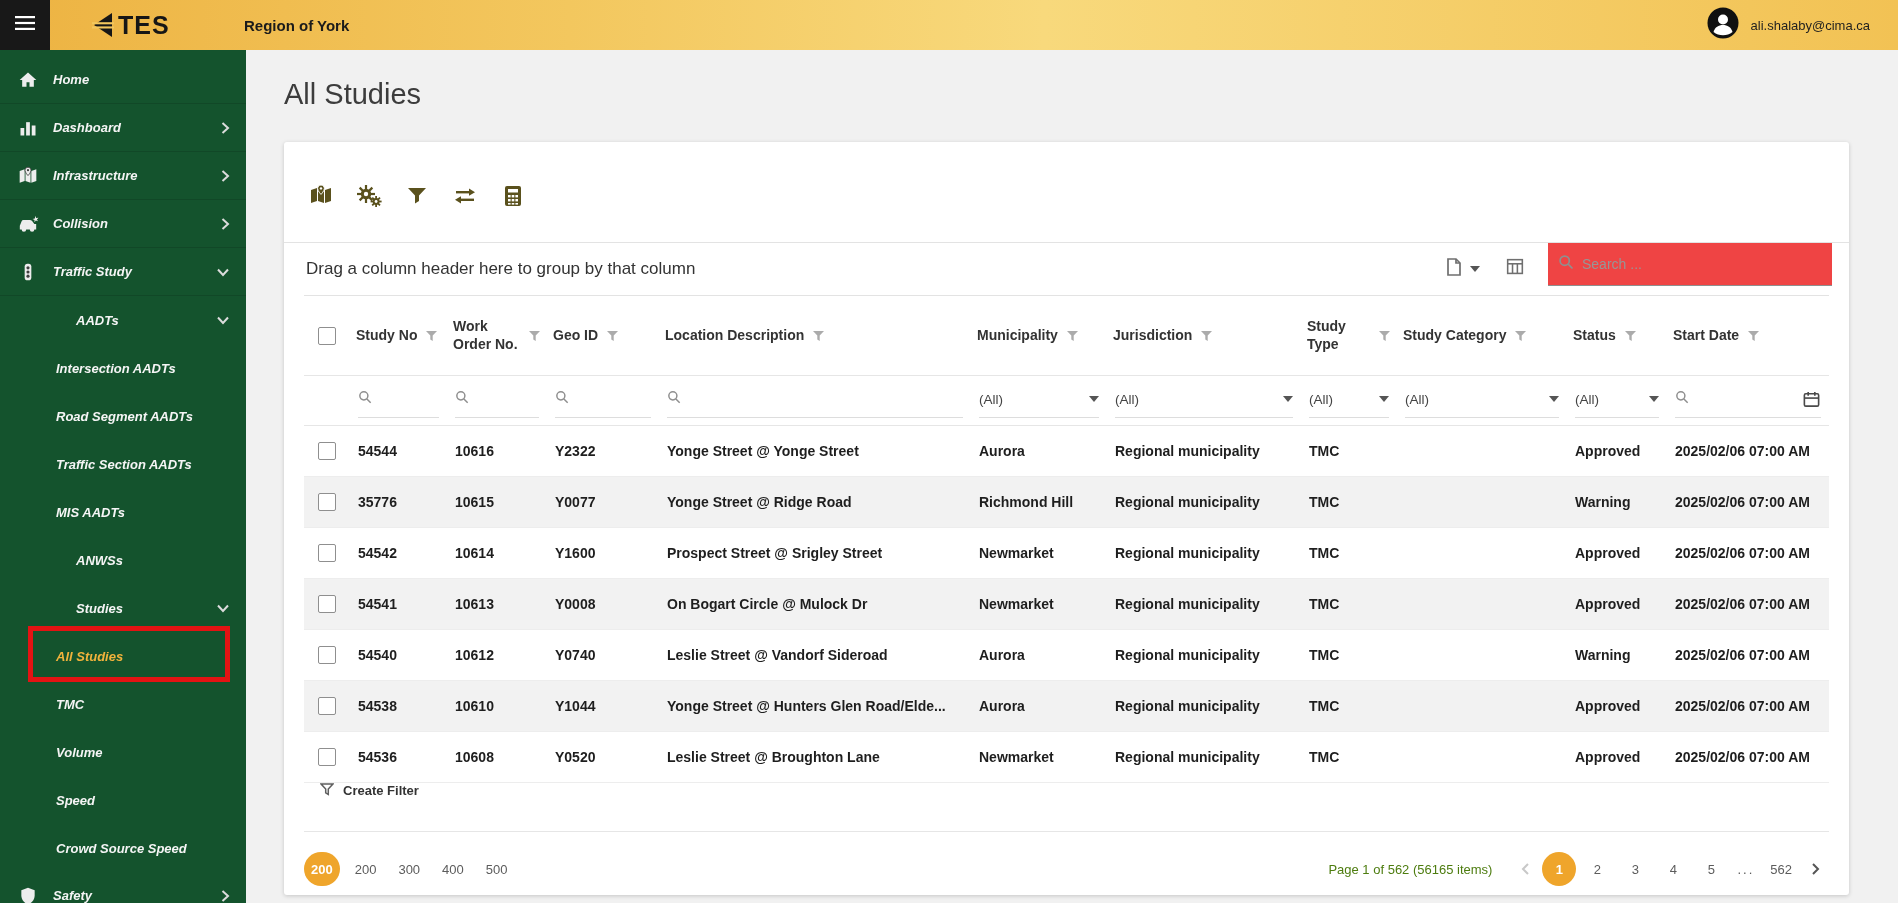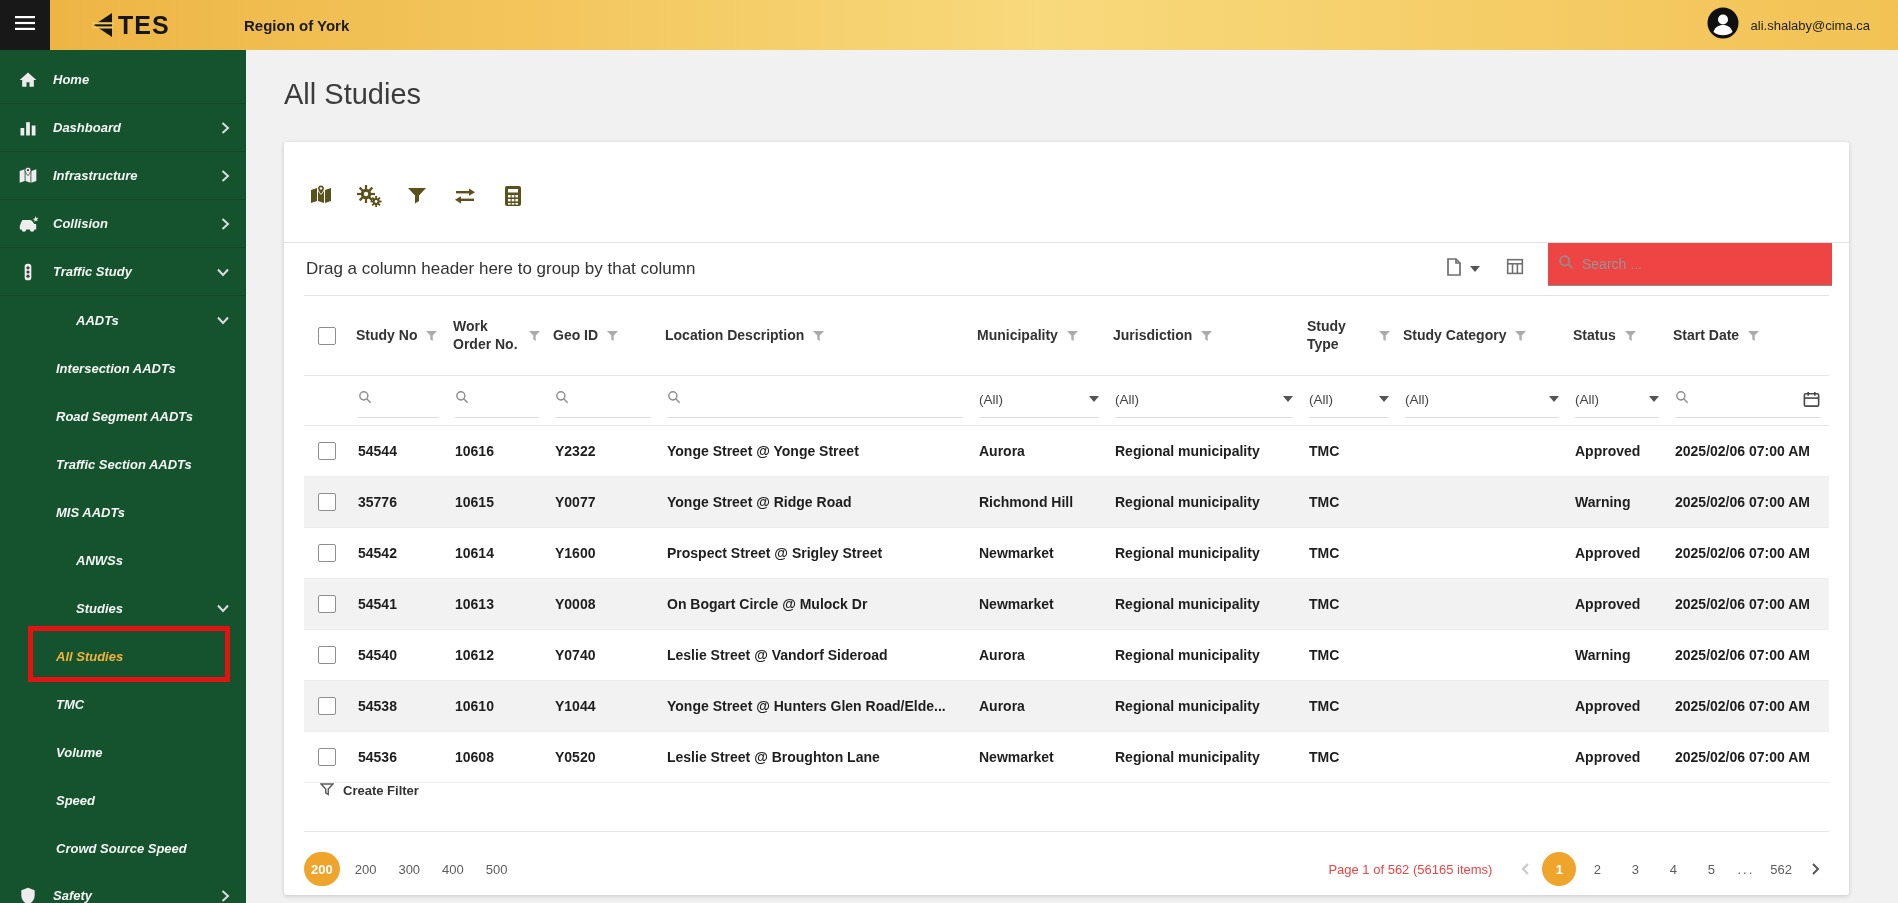--- a/index.html
+++ b/index.html
@@ -64,21 +64,21 @@
 
   .create-filter { height:49px; flex:0 0 auto; margin:0 20px; border-bottom:1px solid #e6e6e6;
     display:flex; align-items:flex-start; gap:9px; padding-left:16px; font-size:13px; font-weight:bold; color:#333; cursor:pointer; }
 
   .pager { height:50px; flex:0 0 auto; margin:12px 20px 0; display:flex; align-items:center; }
   .sizes { display:flex; align-items:center; gap:8px; }
   .chip { min-width:34px; height:34px; border-radius:17px; display:flex; align-items:center; justify-content:center;
     font-size:13px; color:#5c5c5c; padding:0 7px; cursor:pointer; }
   .chip.active { background:#efa52b; color:#fff; font-weight:bold; }
   .pager-right { margin-left:auto; display:flex; align-items:center; gap:4px; }
-  .pager-info { font-size:13px; color:#ef4444; margin-right:16px; }
+  .pager-info { font-size:13px; color:#4d7c0f; margin-right:16px; }
   .pchev { padding:0 8px; display:flex; align-items:center; cursor:pointer; }
   .dots { color:#5c5c5c; font-size:13px; padding:0 5px; letter-spacing:2px; }
   .page-list { display:flex; align-items:center; gap:4px; }
 </style>
 </head>
 <body>
 
 <div class="topbar">
   <div class="menu-btn">
     <span>

